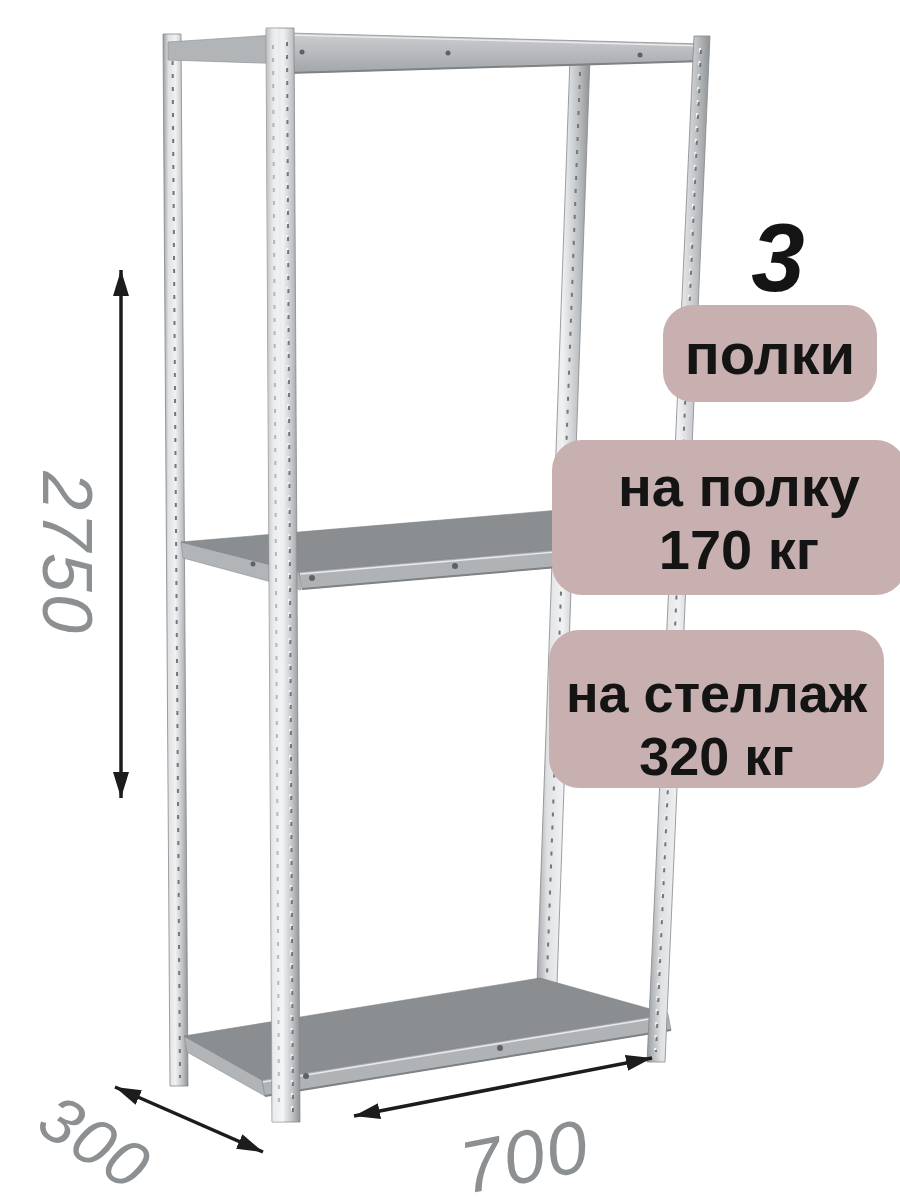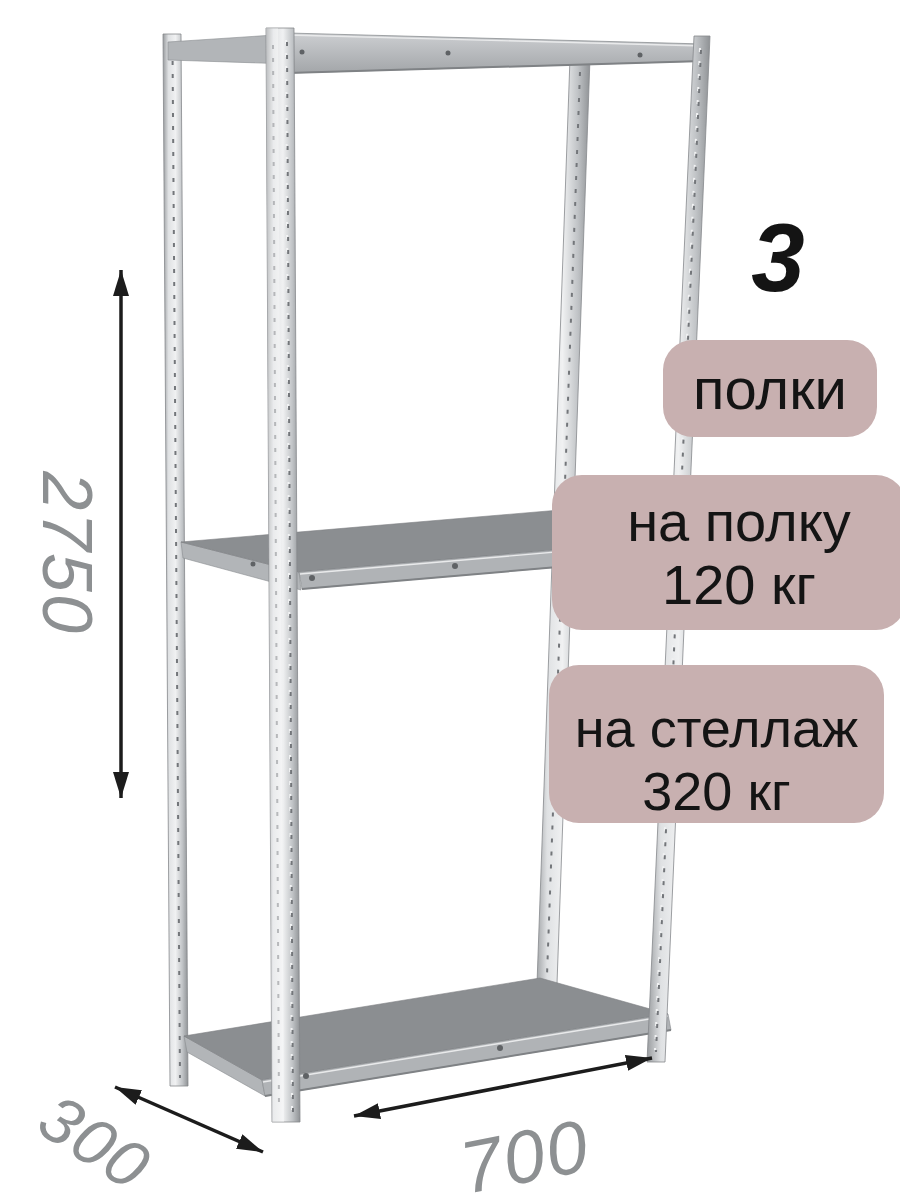--- a/index.html
+++ b/index.html
@@ -21,21 +21,21 @@
   .perf-l{stroke:#f1f2f3;stroke-width:2;stroke-dasharray:4 9;fill:none;}
   .bolt{fill:#5f6265;}
   .dim-arrow{stroke:var(--arrow,#1c1c1c);stroke-width:3.5;fill:none;}
   .arrow-head{fill:var(--arrow,#1c1c1c);}
 
   
   .badge{
     position:absolute;display:flex;flex-direction:column;
     align-items:center;justify-content:center;text-align:center;
     background:var(--badge-bg,#c8b0b0);color:var(--badge-text,#141414);
-    border-radius:30px;font-weight:normal;margin-top:35px;
+    border-radius:30px;font-weight:bold;
   }
   .badge-count{left:663px;top:305px;width:214px;height:97px;font-size:58px;}
   .badge-shelf-load{left:552px;top:440px;width:334px;height:155px;font-size:56px;line-height:63px;padding-left:20px;}
   .badge-rack-load{left:549px;top:630px;width:335px;height:158px;font-size:54px;line-height:63px;justify-content:flex-end;}
 
   .count-number{
     position:absolute;left:718px;top:208px;width:120px;height:100px;
     line-height:100px;text-align:center;
     font-size:96px;font-weight:bold;font-style:italic;
     color:var(--badge-text,#141414);
@@ -146,21 +146,21 @@
   <div class="dim dim-width">700</div>
 
   <div class="count-number">3</div>
 
   <div class="badge badge-count">
     <span>полки</span>
   </div>
 
   <div class="badge badge-shelf-load">
     <span>на полку</span>
-    <span>120 кг</span>
+    <span>170 кг</span>
   </div>
 
   <div class="badge badge-rack-load">
     <span>на стеллаж</span>
     <span>320 кг</span>
   </div>
 
 </div>
 
 </body></html>

